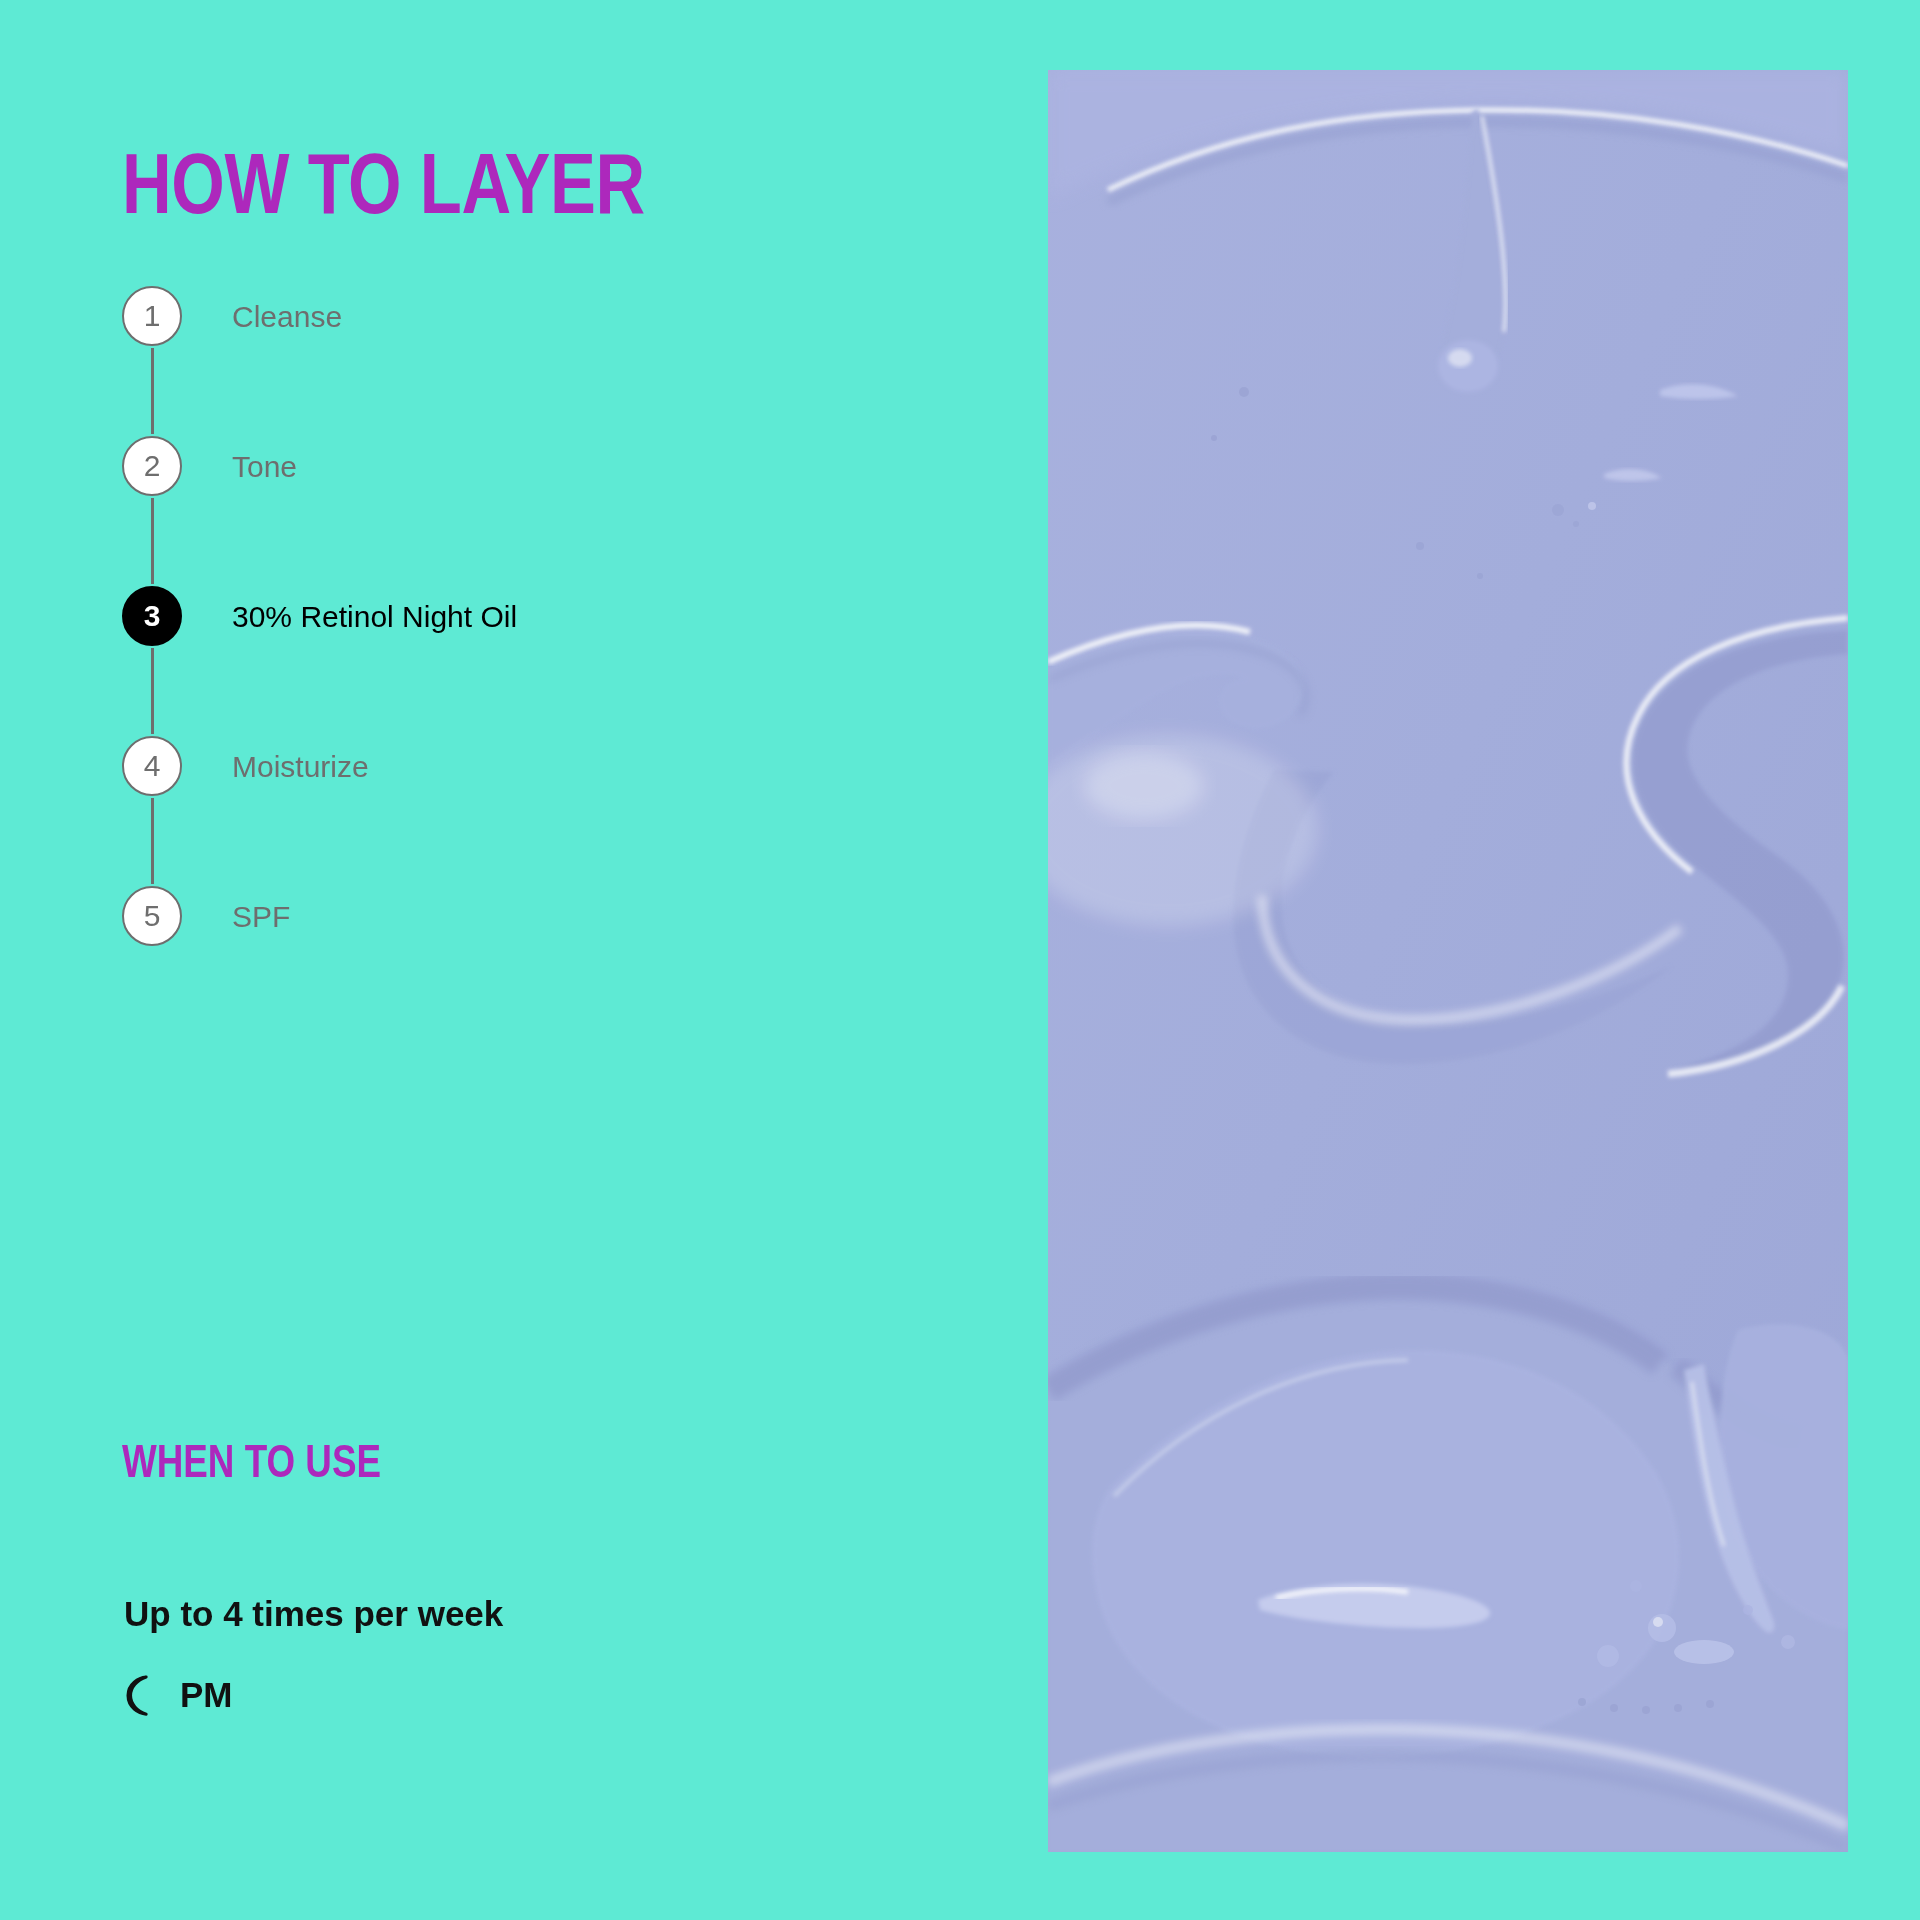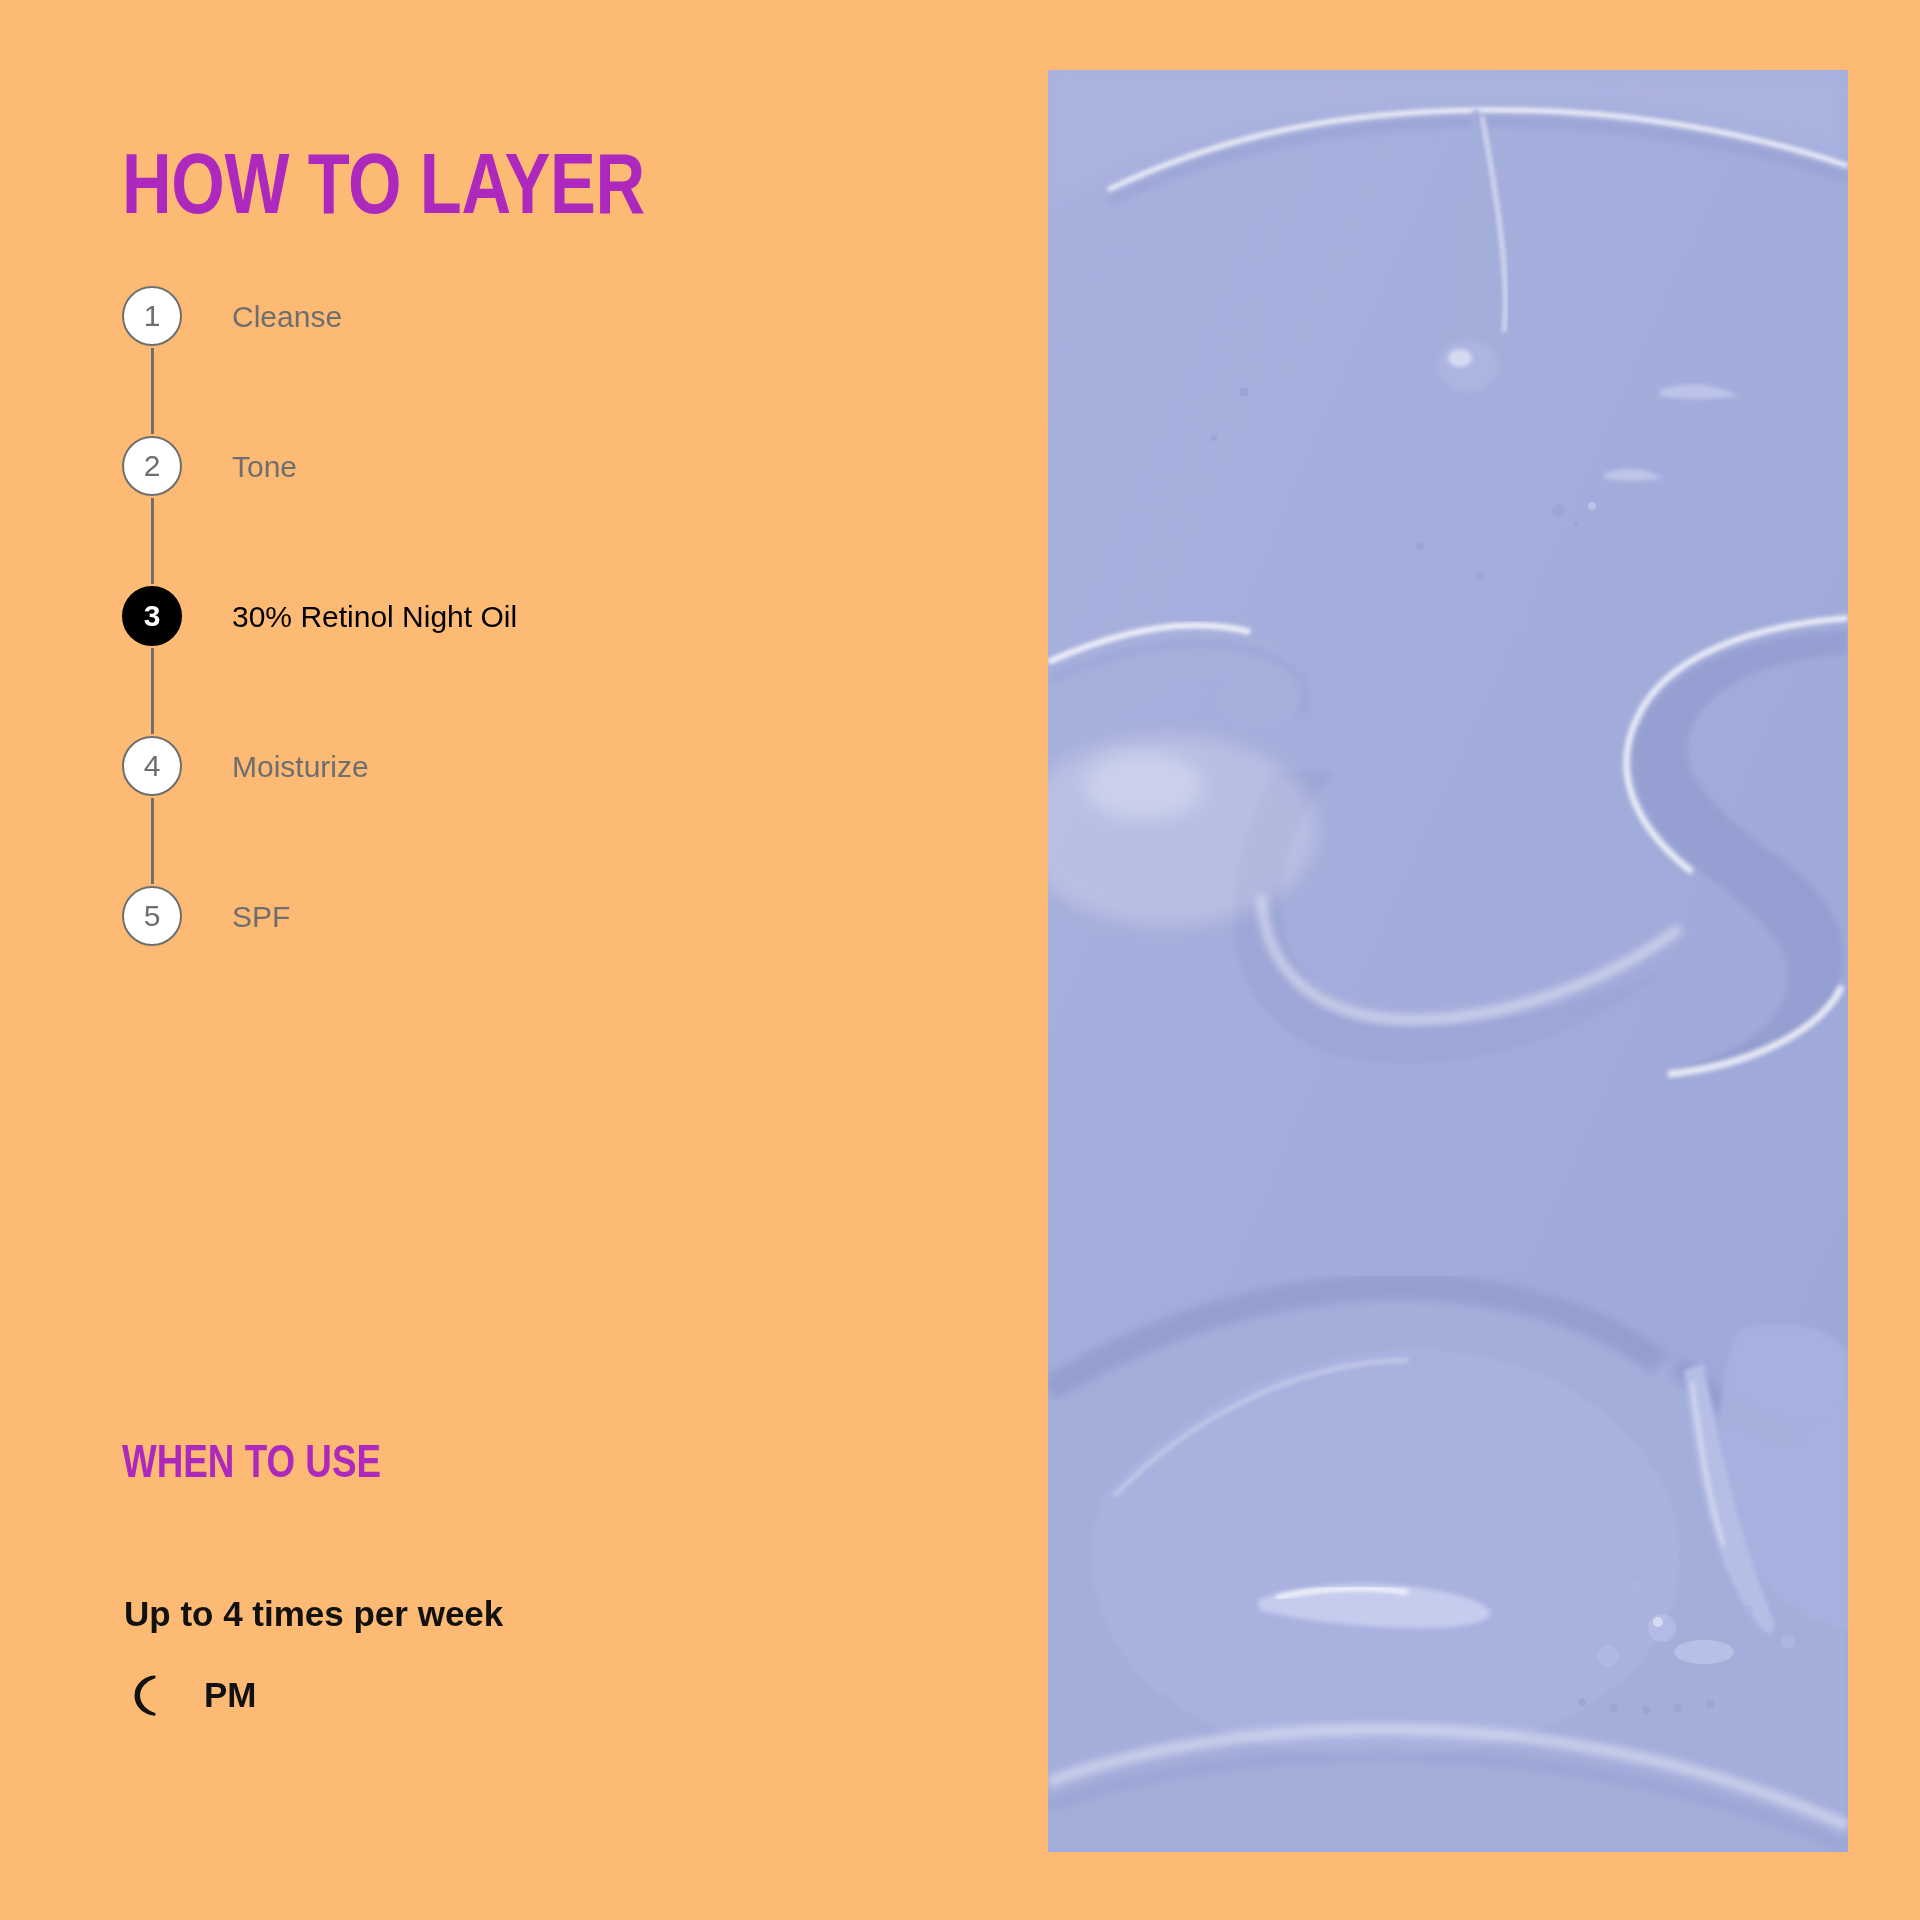--- a/index.html
+++ b/index.html
@@ -2,21 +2,21 @@
 <html><head>
 <meta charset="utf-8">
 <style>
   * { margin:0; padding:0; box-sizing:border-box; }
   html,body{
     width:1920px; height:1920px;
     background:#ffffff;
     font-family:"Liberation Sans", sans-serif;
     overflow:hidden;
   }
-  .page{ position:relative; width:1920px; height:1920px; background:#fdba74; }
+  .page{ position:relative; width:1920px; height:1920px; background:#5eead4; }
 
   
   .left-col{
     position:absolute; left:0; top:0;
     width:1048px; height:1920px;
   }
 
   .headline{
     position:absolute; left:122px; top:140px;
     font-family:"Liberation Sans Narrow","Liberation Sans", sans-serif;
@@ -112,24 +112,24 @@
   .frequency{
     position:absolute; left:124px; top:1586px;
     font-size:35px;
     font-weight:bold;
     color:#111111;
     white-space:nowrap;
     margin-top:8px;
   }
 
   .time-row{
-    position:absolute; left:124px; top:1672px;
+    position:absolute; left:116px; top:1672px;
     display:flex;
     align-items:flex-end;
-    gap:34px;
+    gap:18px;
   }
   .moon-icon{
     width:46px; height:46px;
     display:block;
     flex:0 0 auto;
   }
   .time-label{
     font-size:35px;
     font-weight:bold;
     color:#111111;

